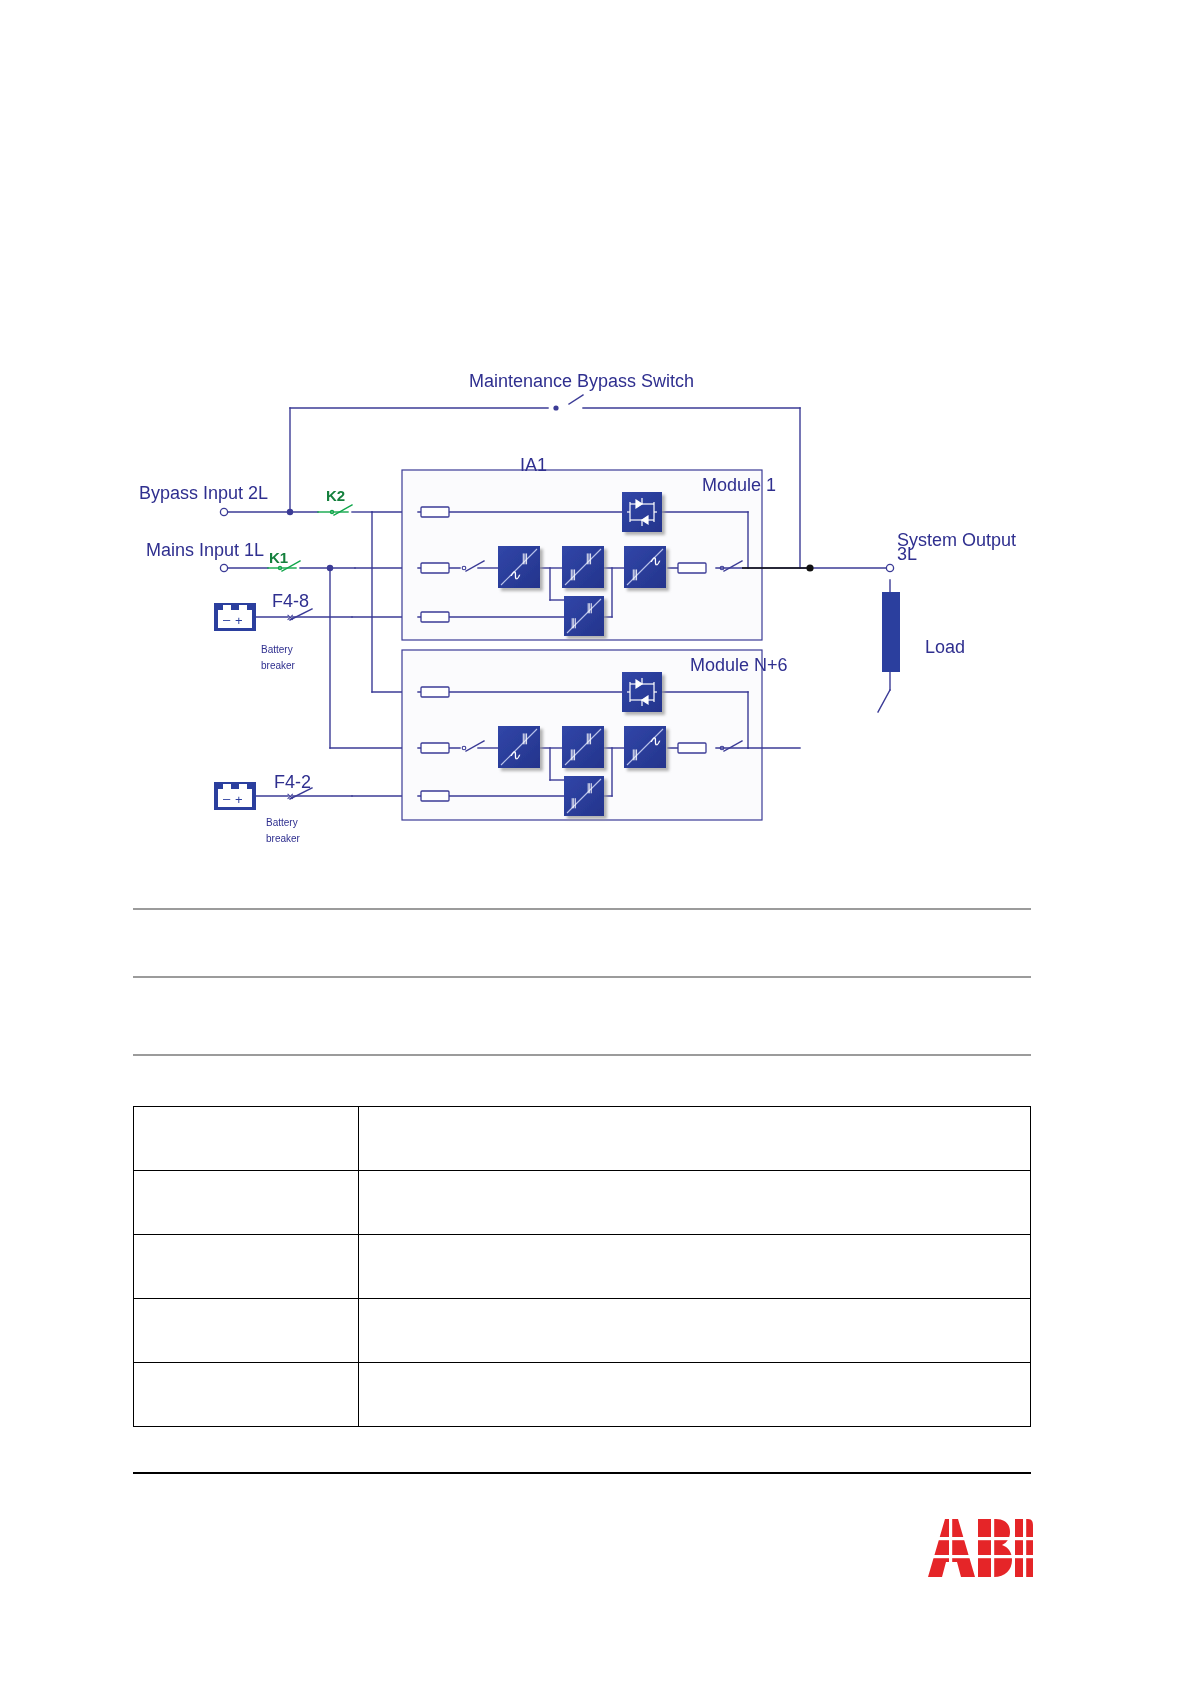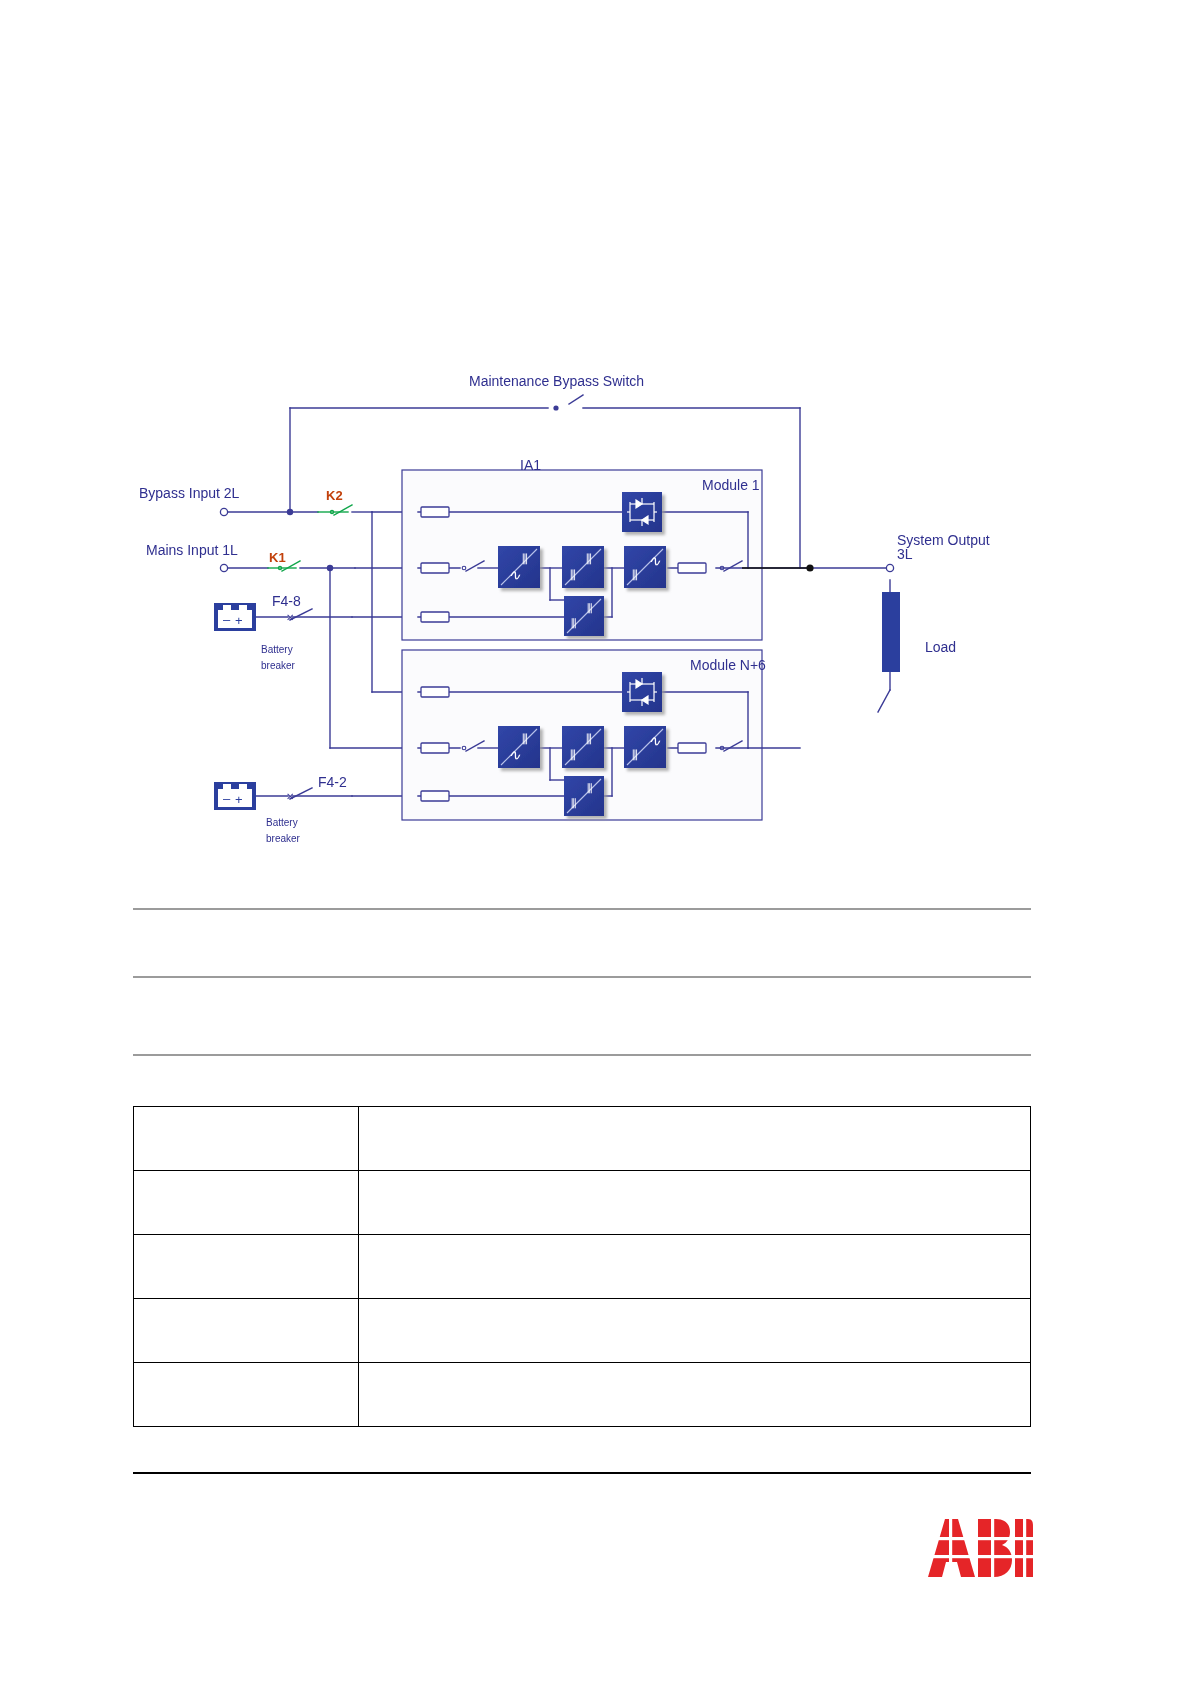--- a/index.html
+++ b/index.html
@@ -1,22 +1,22 @@
 <!DOCTYPE html>
 <html><head>
 <meta charset="utf-8">
 <style>
   html,body{margin:0;padding:0;background:#fff;}
   body{width:1191px;height:1684px;position:relative;font-family:"Liberation Sans",sans-serif;-webkit-font-smoothing:antialiased;}
   .page{position:absolute;inset:0;}
 
   
   #diagram{position:absolute;left:0;top:0;width:1191px;height:900px;}
-  .lbl{position:absolute;color:#2f2f8f;font-size:14px;line-height:14px;white-space:pre;font-family:"Liberation Sans",sans-serif;}
-  .lbl.green{color:#c2410c;font-weight:bold;font-size:13px;text-align:center;}
+  .lbl{position:absolute;color:#2f2f8f;font-size:18px;line-height:14px;white-space:pre;font-family:"Liberation Sans",sans-serif;}
+  .lbl.green{color:#15803d;font-weight:bold;font-size:15px;text-align:center;}
   .lbl.small{font-size:10px;}
 
   
   #spectable{position:absolute;left:133px;top:1106px;width:898px;border-collapse:collapse;}
   #spectable td{border:1.6px solid #000;height:53px;vertical-align:top;padding:5px 8px;font-size:12px;color:#000;}
   #spectable td.c1{width:208px;}
 
   .rule{position:absolute;background:#9b9b9b;height:1.6px;left:133px;width:898px;}
   .rule.dark{background:#000;height:1.7px;}
 
@@ -267,21 +267,21 @@
     <div class="lbl" style="left:139px;top:486px;">Bypass Input 2L</div>
     <div class="lbl green" style="left:326px;top:489px;">K2</div>
 
     <div class="lbl" style="left:146px;top:543px;">Mains Input 1L</div>
     <div class="lbl green" style="left:269px;top:551px;">K1</div>
 
     <div class="lbl" style="left:272px;top:594px;">F4-8</div>
     <div class="lbl small" style="left:261px;top:643px;">Battery</div>
     <div class="lbl small" style="left:261px;top:659px;">breaker</div>
 
-    <div class="lbl" style="left:274px;top:775px;margin-left:44px;">F4-2</div>
+    <div class="lbl" style="left:274px;top:775px;">F4-2</div>
     <div class="lbl small" style="left:266px;top:816px;">Battery</div>
     <div class="lbl small" style="left:266px;top:832px;">breaker</div>
 
     <div class="lbl" style="left:702px;top:478px;text-align:center;">Module 1</div>
     <div class="lbl" style="left:690px;top:658px;">Module N+6</div>
 
     <div class="lbl" style="left:897px;top:533px;">System Output</div>
     <div class="lbl" style="left:897px;top:547px;">3L</div>
     <div class="lbl" style="left:925px;top:621px;margin-top:19px;">Load</div>
   </div>

